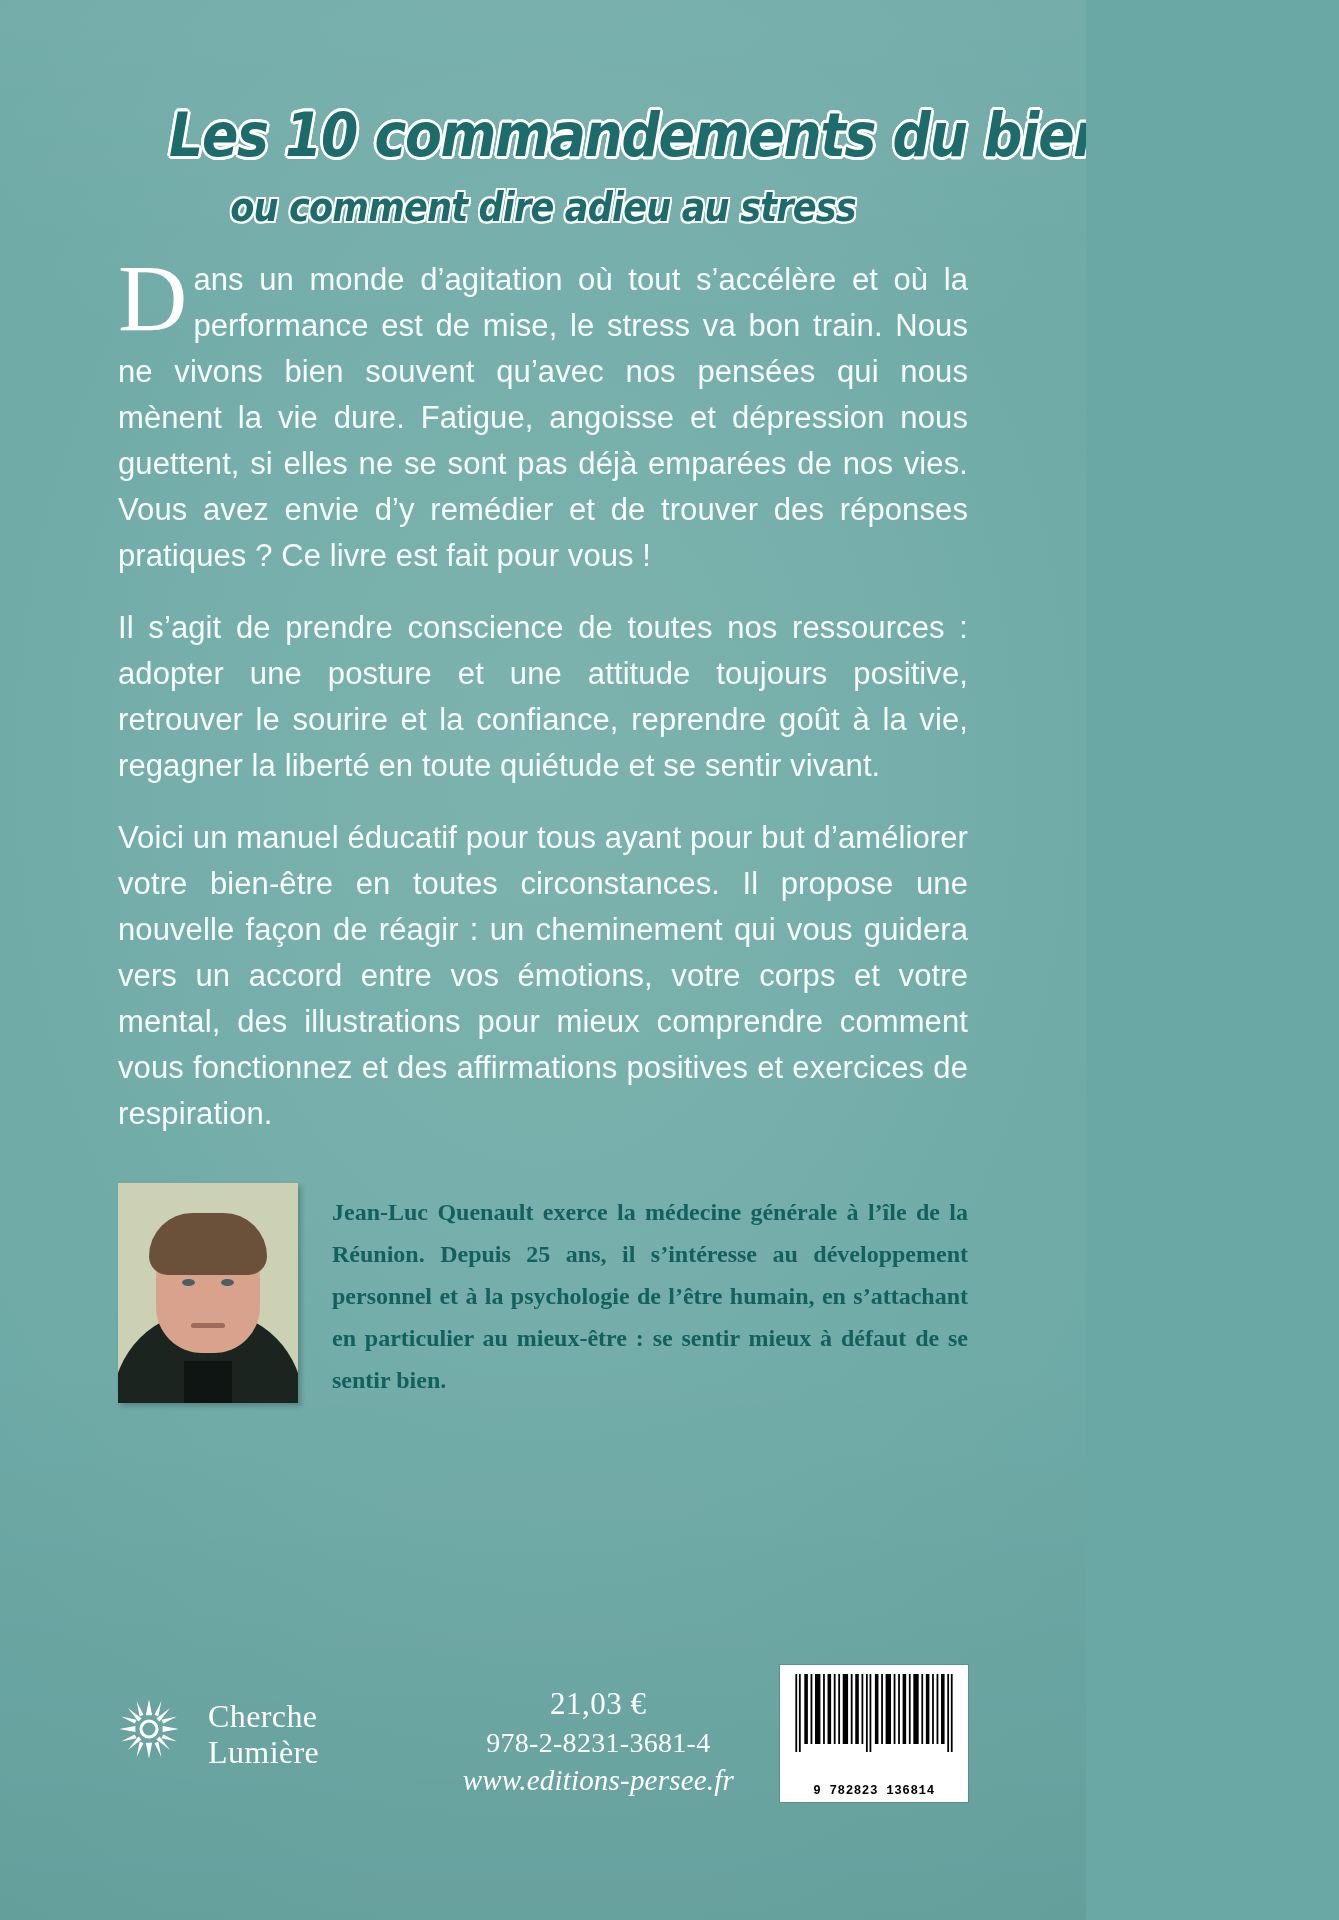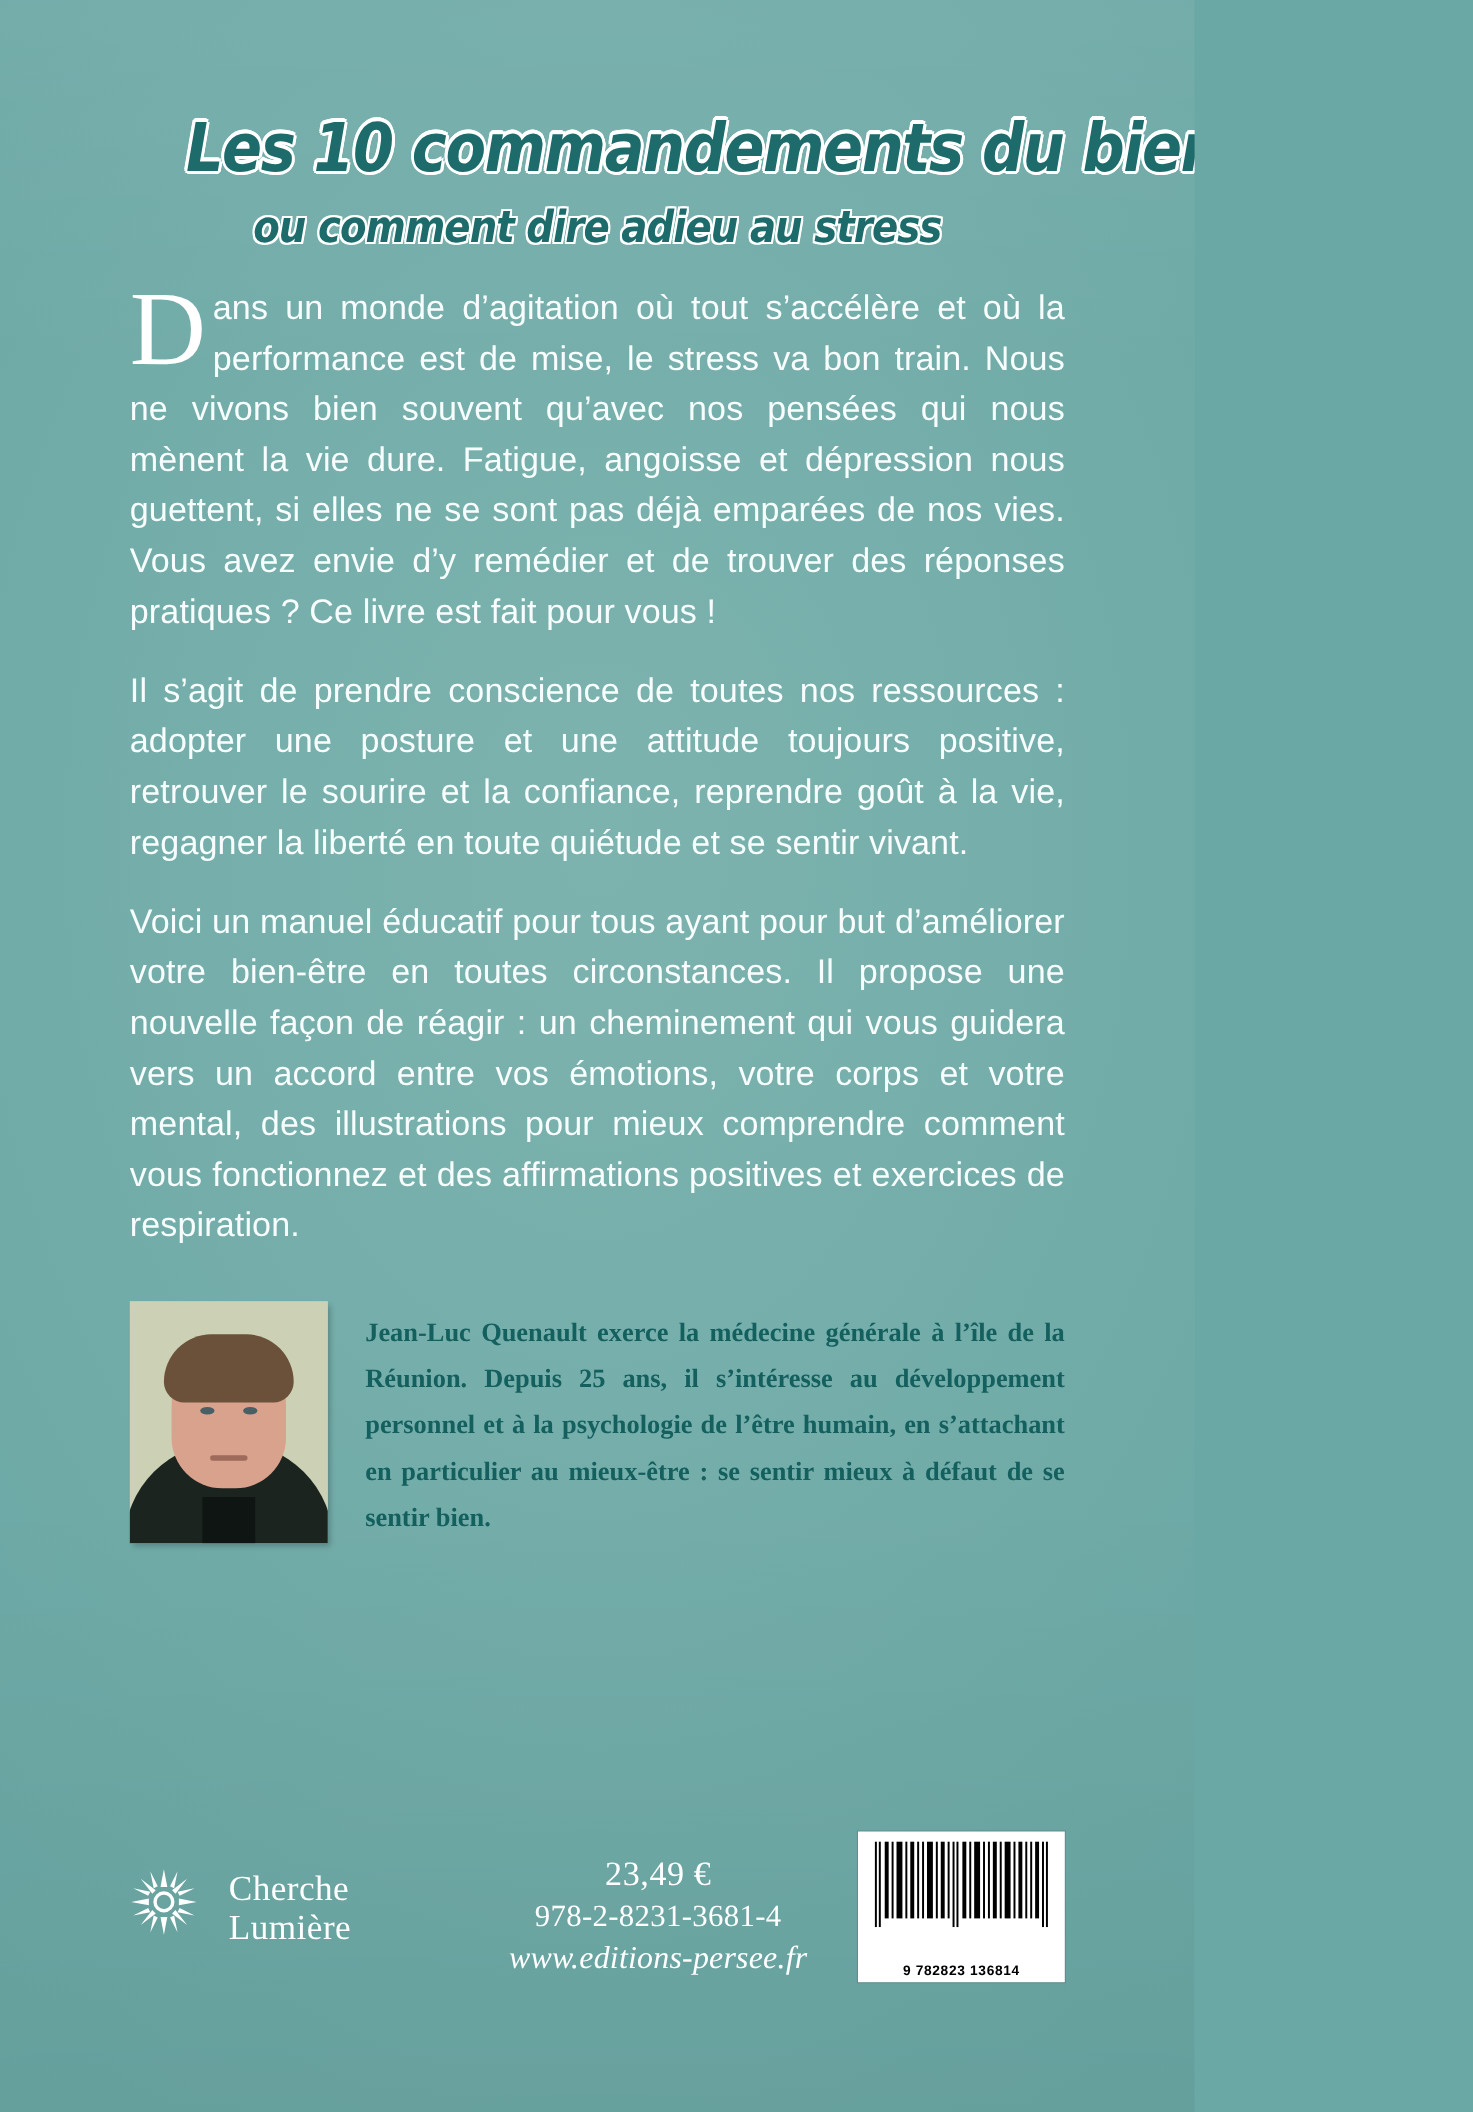--- a/index.html
+++ b/index.html
@@ -281,21 +281,21 @@
     padding: 9px 10px 4px 10px;
     width: 188px;
     box-shadow: 0 0 0 1px rgba(0,0,0,0.12);
   }
   .bars {
     height: 78px;
     width: 100%;
     display: block;
   }
   .barcode-digits {
-    font-family: Liberation Sans, sans-serif;
+    font-family: Liberation Mono, monospace;
     font-size: 12.5px;
     letter-spacing: 0.6px;
     text-align: center;
     color: #000;
     padding-top: 2px;
     font-weight: bold;
     margin-top: 30px;
   }
 </style>
 </head>
@@ -359,21 +359,21 @@
         </g>
       </svg>
       <div class="publisher-name">
         <span>Cherche</span>
         <span>Lumière</span>
       </div>
     </div>
 
     <div class="footer-right">
       <div class="pricing">
-        <div class="price">23,49 €</div>
+        <div class="price">21,03 €</div>
         <div class="isbn">978-2-8231-3681-4</div>
         <div class="website">www.editions-persee.fr</div>
       </div>
 
       <div class="barcode-box">
         <svg class="bars" viewBox="0 0 188 78" preserveAspectRatio="none">
           <rect x="0" y="0" width="188" height="78" fill="#ffffff"></rect>
           <g fill="#000000">
             <rect x="6" y="0" width="2" height="78"></rect>
             <rect x="10" y="0" width="2" height="78"></rect>

